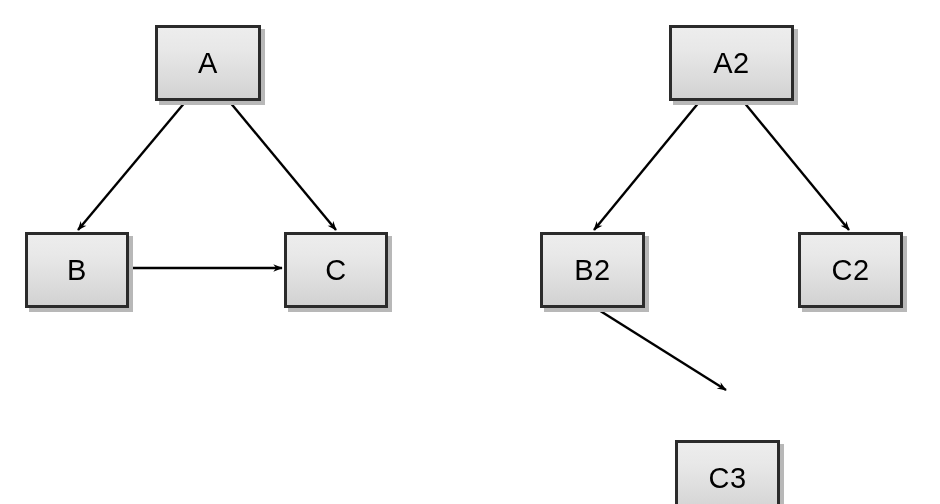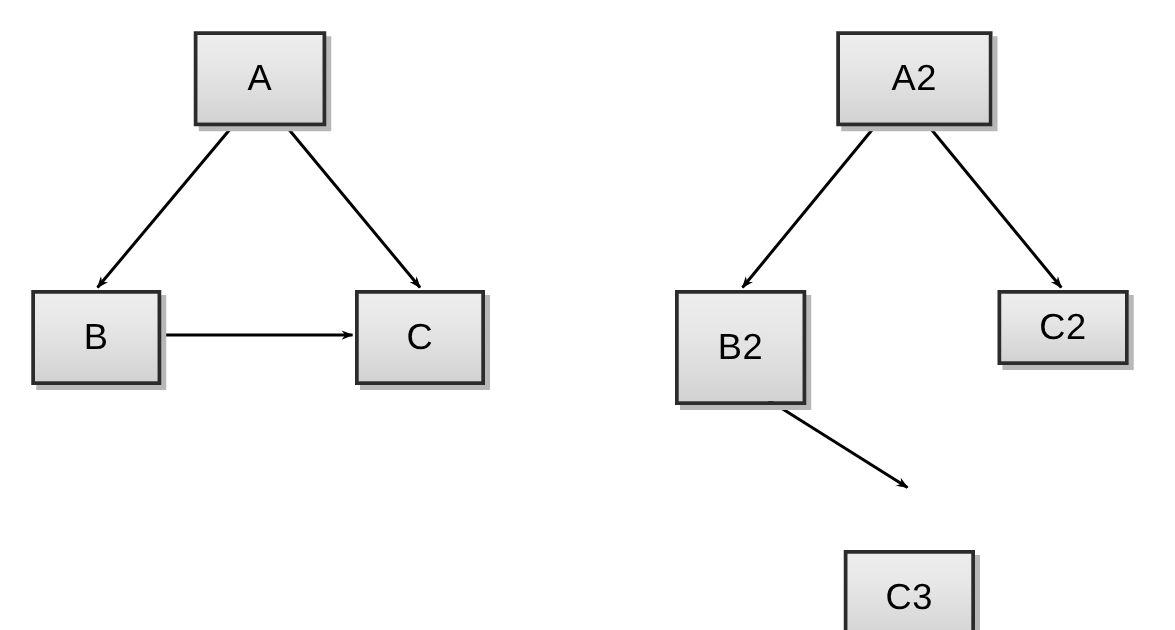--- a/index.html
+++ b/index.html
@@ -70,23 +70,23 @@
   </div>
   <div class="node" style="left: 25px; top: 232px; width: 104px; height: 76px;">
     <span class="node-label">B</span>
   </div>
   <div class="node" style="left: 284px; top: 232px; width: 104px; height: 76px;">
     <span class="node-label">C</span>
   </div>
   <div class="node" style="left: 669px; top: 25px; width: 125px; height: 76px;">
     <span class="node-label">A2</span>
   </div>
-  <div class="node" style="left: 540px; top: 232px; width: 105px; height: 92px;">
+  <div class="node" style="left: 540px; top: 232px; width: 105px; height: 76px;">
     <span class="node-label">B2</span>
   </div>
-  <div class="node" style="left: 798px; top: 232px; width: 105px; height: 60px; text-align: right;">
+  <div class="node" style="left: 798px; top: 232px; width: 105px; height: 76px; text-align: right;">
     <span class="node-label">C2</span>
   </div>
   <div class="node" style="left: 675px; top: 392px; width: 105px; height: 76px; margin-top: 48px;">
     <span class="node-label">C3</span>
   </div>
 
 </div>
 
 </body></html>

